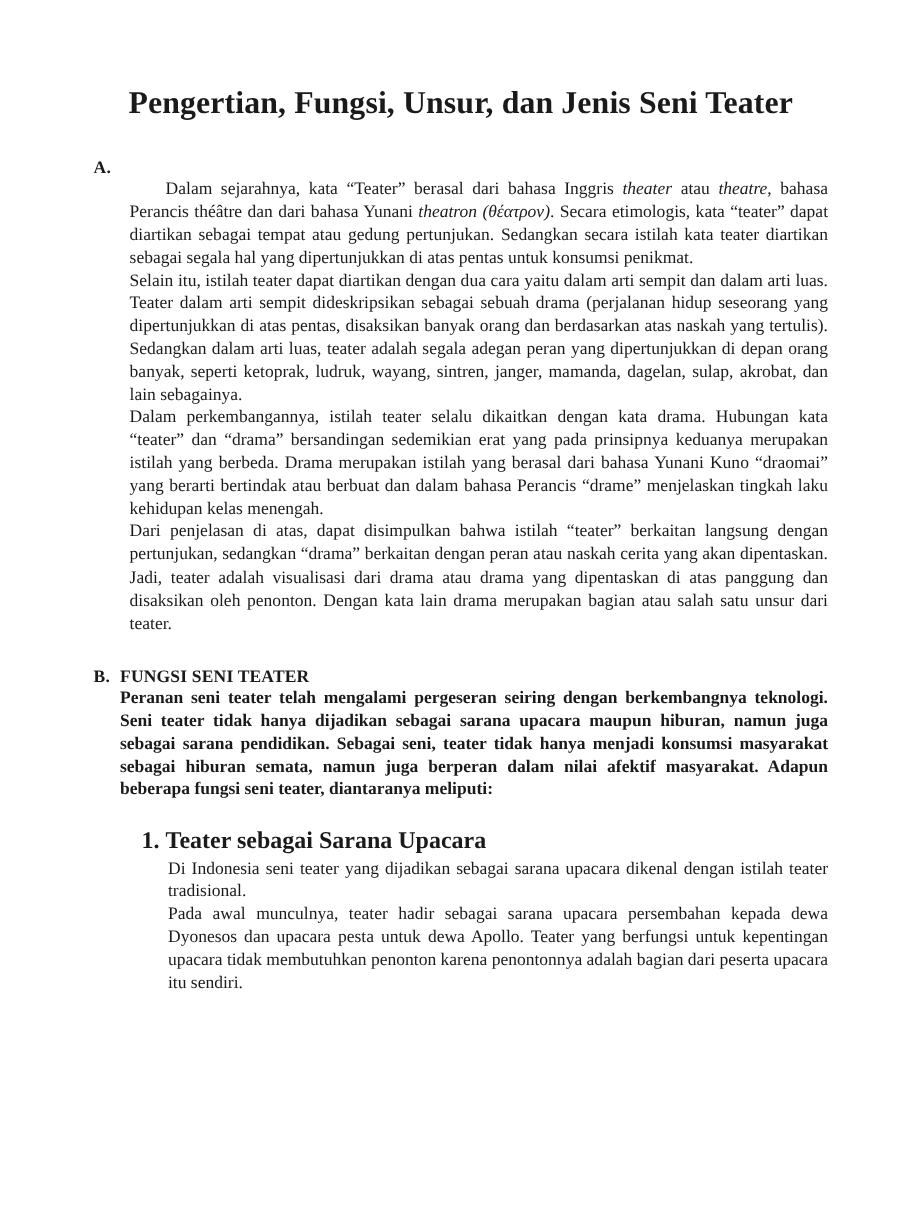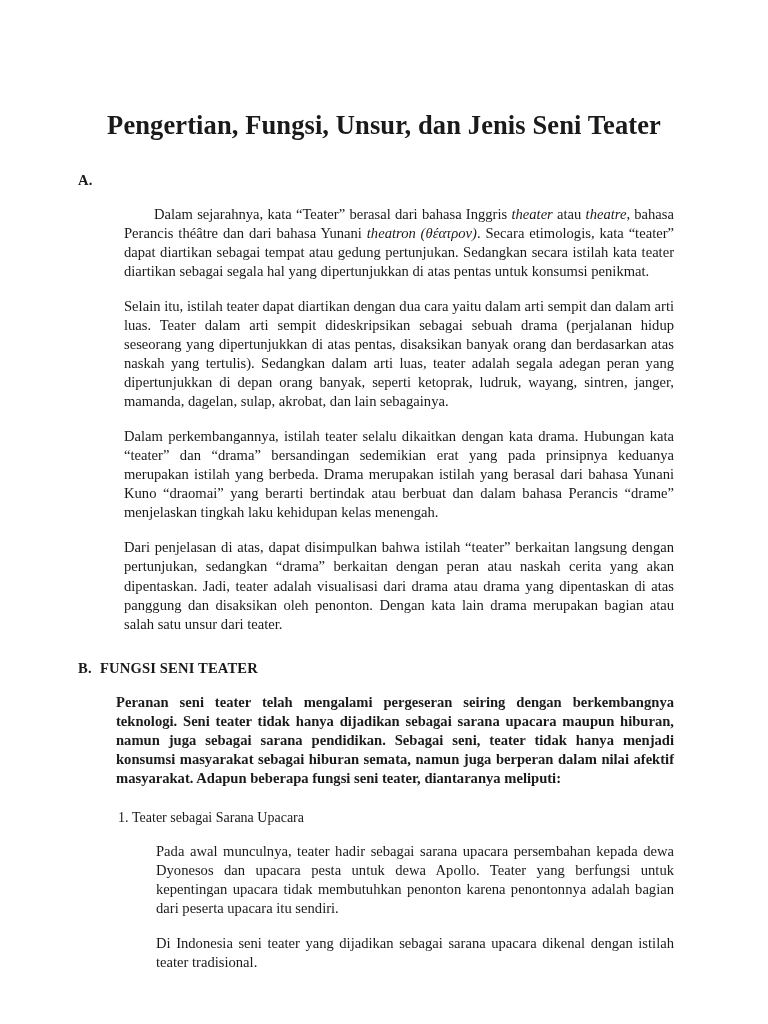--- a/index.html
+++ b/index.html
@@ -20,21 +20,21 @@
     width: 768px;
     height: 1024px;
     background: #ffffff;
     box-sizing: border-box;
     padding: 0;
   }
 
   
   .doc-title {
     margin: 0;
-    padding: 108px 88px 0 88px;
+    padding: 68px 88px 0 88px;
     font-size: 26.5px;
     font-weight: bold;
     line-height: 1.32;
     text-align: center;
     letter-spacing: 0.1px;
   }
 
   
   .section {
     padding: 0 78px 0 78px;
@@ -55,40 +55,40 @@
   .section-b-head .marker { width: 22px; }
 
   
   .body-block {
     padding-left: 30px;
     padding-right: 0;
   }
   .body-block.indent-sm { padding-left: 22px; font-weight: bold; }
 
   p.para {
-    margin: 16px;
+    margin: 0;
     font-size: 14.6px;
     line-height: 1.305;
     text-align: justify;
     text-justify: inter-word;
     -webkit-hyphens: none;
     hyphens: none;
   }
   p.para.first-indent {
     text-indent: 30px;
   }
 
   .it { font-style: italic; }
 
   
   .sub-head {
     margin-top: 22px;
     padding-left: 40px;
-    font-weight: normal;
-    font-size: 14px;
+    font-weight: bold;
+    font-size: 20px;
   }
   .sub-body {
     padding-left: 62px;
     margin-top: 2px;
   }
 </style>
 </head>
 <body>
 
 <div class="page">
@@ -121,19 +121,19 @@
       <span>FUNGSI SENI TEATER</span>
     </div>
 
     <div class="body-block indent-sm">
       <p class="para">Peranan seni teater  telah mengalami  pergeseran seiring dengan berkembangnya teknologi. Seni teater tidak hanya dijadikan sebagai sarana upacara maupun hiburan, namun juga sebagai sarana pendidikan. Sebagai  seni,  teater  tidak hanya menjadi konsumsi masyarakat sebagai hiburan semata, namun juga berperan dalam nilai afektif masyarakat. Adapun beberapa fungsi seni teater, diantaranya meliputi:</p>
     </div>
 
     <div class="sub-head"><span>1.</span>&nbsp;<span>Teater sebagai Sarana Upacara</span></div>
 
     <div class="sub-body">
+      <p class="para">Di Indonesia seni teater yang dijadikan sebagai sarana upacara dikenal dengan istilah teater  tradisional.</p>
       <p class="para">Pada awal munculnya, teater hadir sebagai sarana upacara persembahan kepada dewa Dyonesos dan upacara pesta untuk dewa Apollo. Teater yang berfungsi untuk kepentingan upacara tidak membutuhkan penonton karena penontonnya adalah bagian dari peserta upacara itu sendiri.</p>
-      <p class="para">Di Indonesia seni teater yang dijadikan sebagai sarana upacara dikenal dengan istilah teater  tradisional.</p>
     </div>
 
   </div>
 
 </div>
 
 </body></html>

